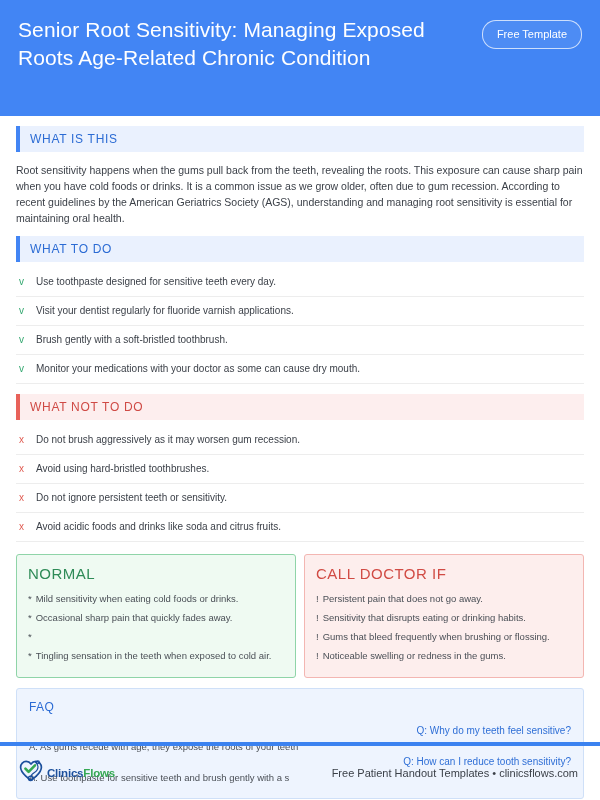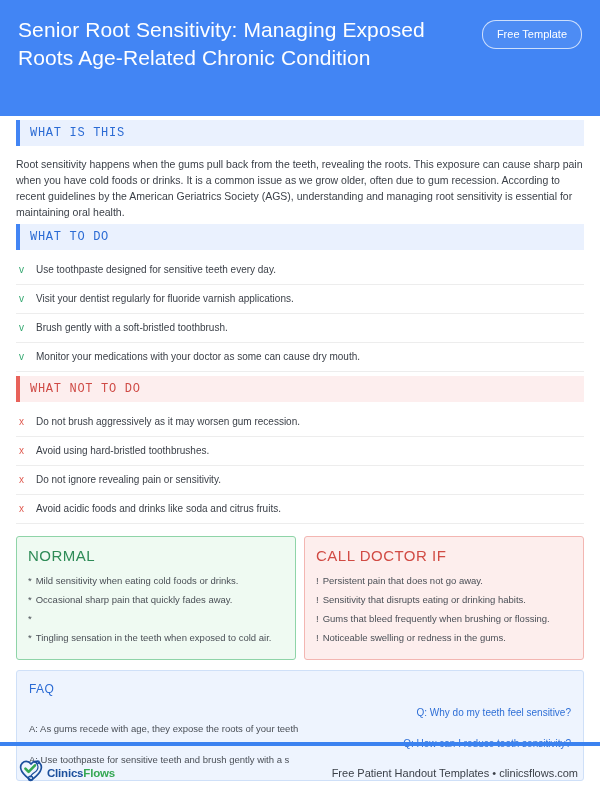--- a/index.html
+++ b/index.html
@@ -42,23 +42,22 @@
     background: rgba(255,255,255,.06);
   }
 
   
   .body { padding: 0 16px; }
 
   .sec-head {
     display: flex;
     align-items: center;
     height: 26px;
-    margin-top: 4px;
+    margin-top: 10px;
     position: relative;
-    font-family: Liberation Mono, monospace;
   }
   .sec-head .bar { width: 4px; height: 26px; flex: 0 0 4px; }
   .sec-head .strip {
     flex: 1 1 auto; height: 26px;
     display: flex; align-items: center;
     padding-left: 10px;
   }
   .sec-head .label {
     font-size: 12px; letter-spacing: .7px; font-weight: 400;
   }
@@ -187,21 +186,21 @@
       <div class="list-item">
         <span class="mark">x</span>
         <span>Do not brush aggressively as it may worsen gum recession.</span>
       </div>
       <div class="list-item">
         <span class="mark">x</span>
         <span>Avoid using hard-bristled toothbrushes.</span>
       </div>
       <div class="list-item">
         <span class="mark">x</span>
-        <span>Do not ignore revealing pain or sensitivity.</span>
+        <span>Do not ignore persistent teeth or sensitivity.</span>
       </div>
       <div class="list-item">
         <span class="mark">x</span>
         <span>Avoid acidic foods and drinks like soda and citrus fruits.</span>
       </div>
     </div>
 
     <div class="boxes">
 
       <div class="box box-green">

